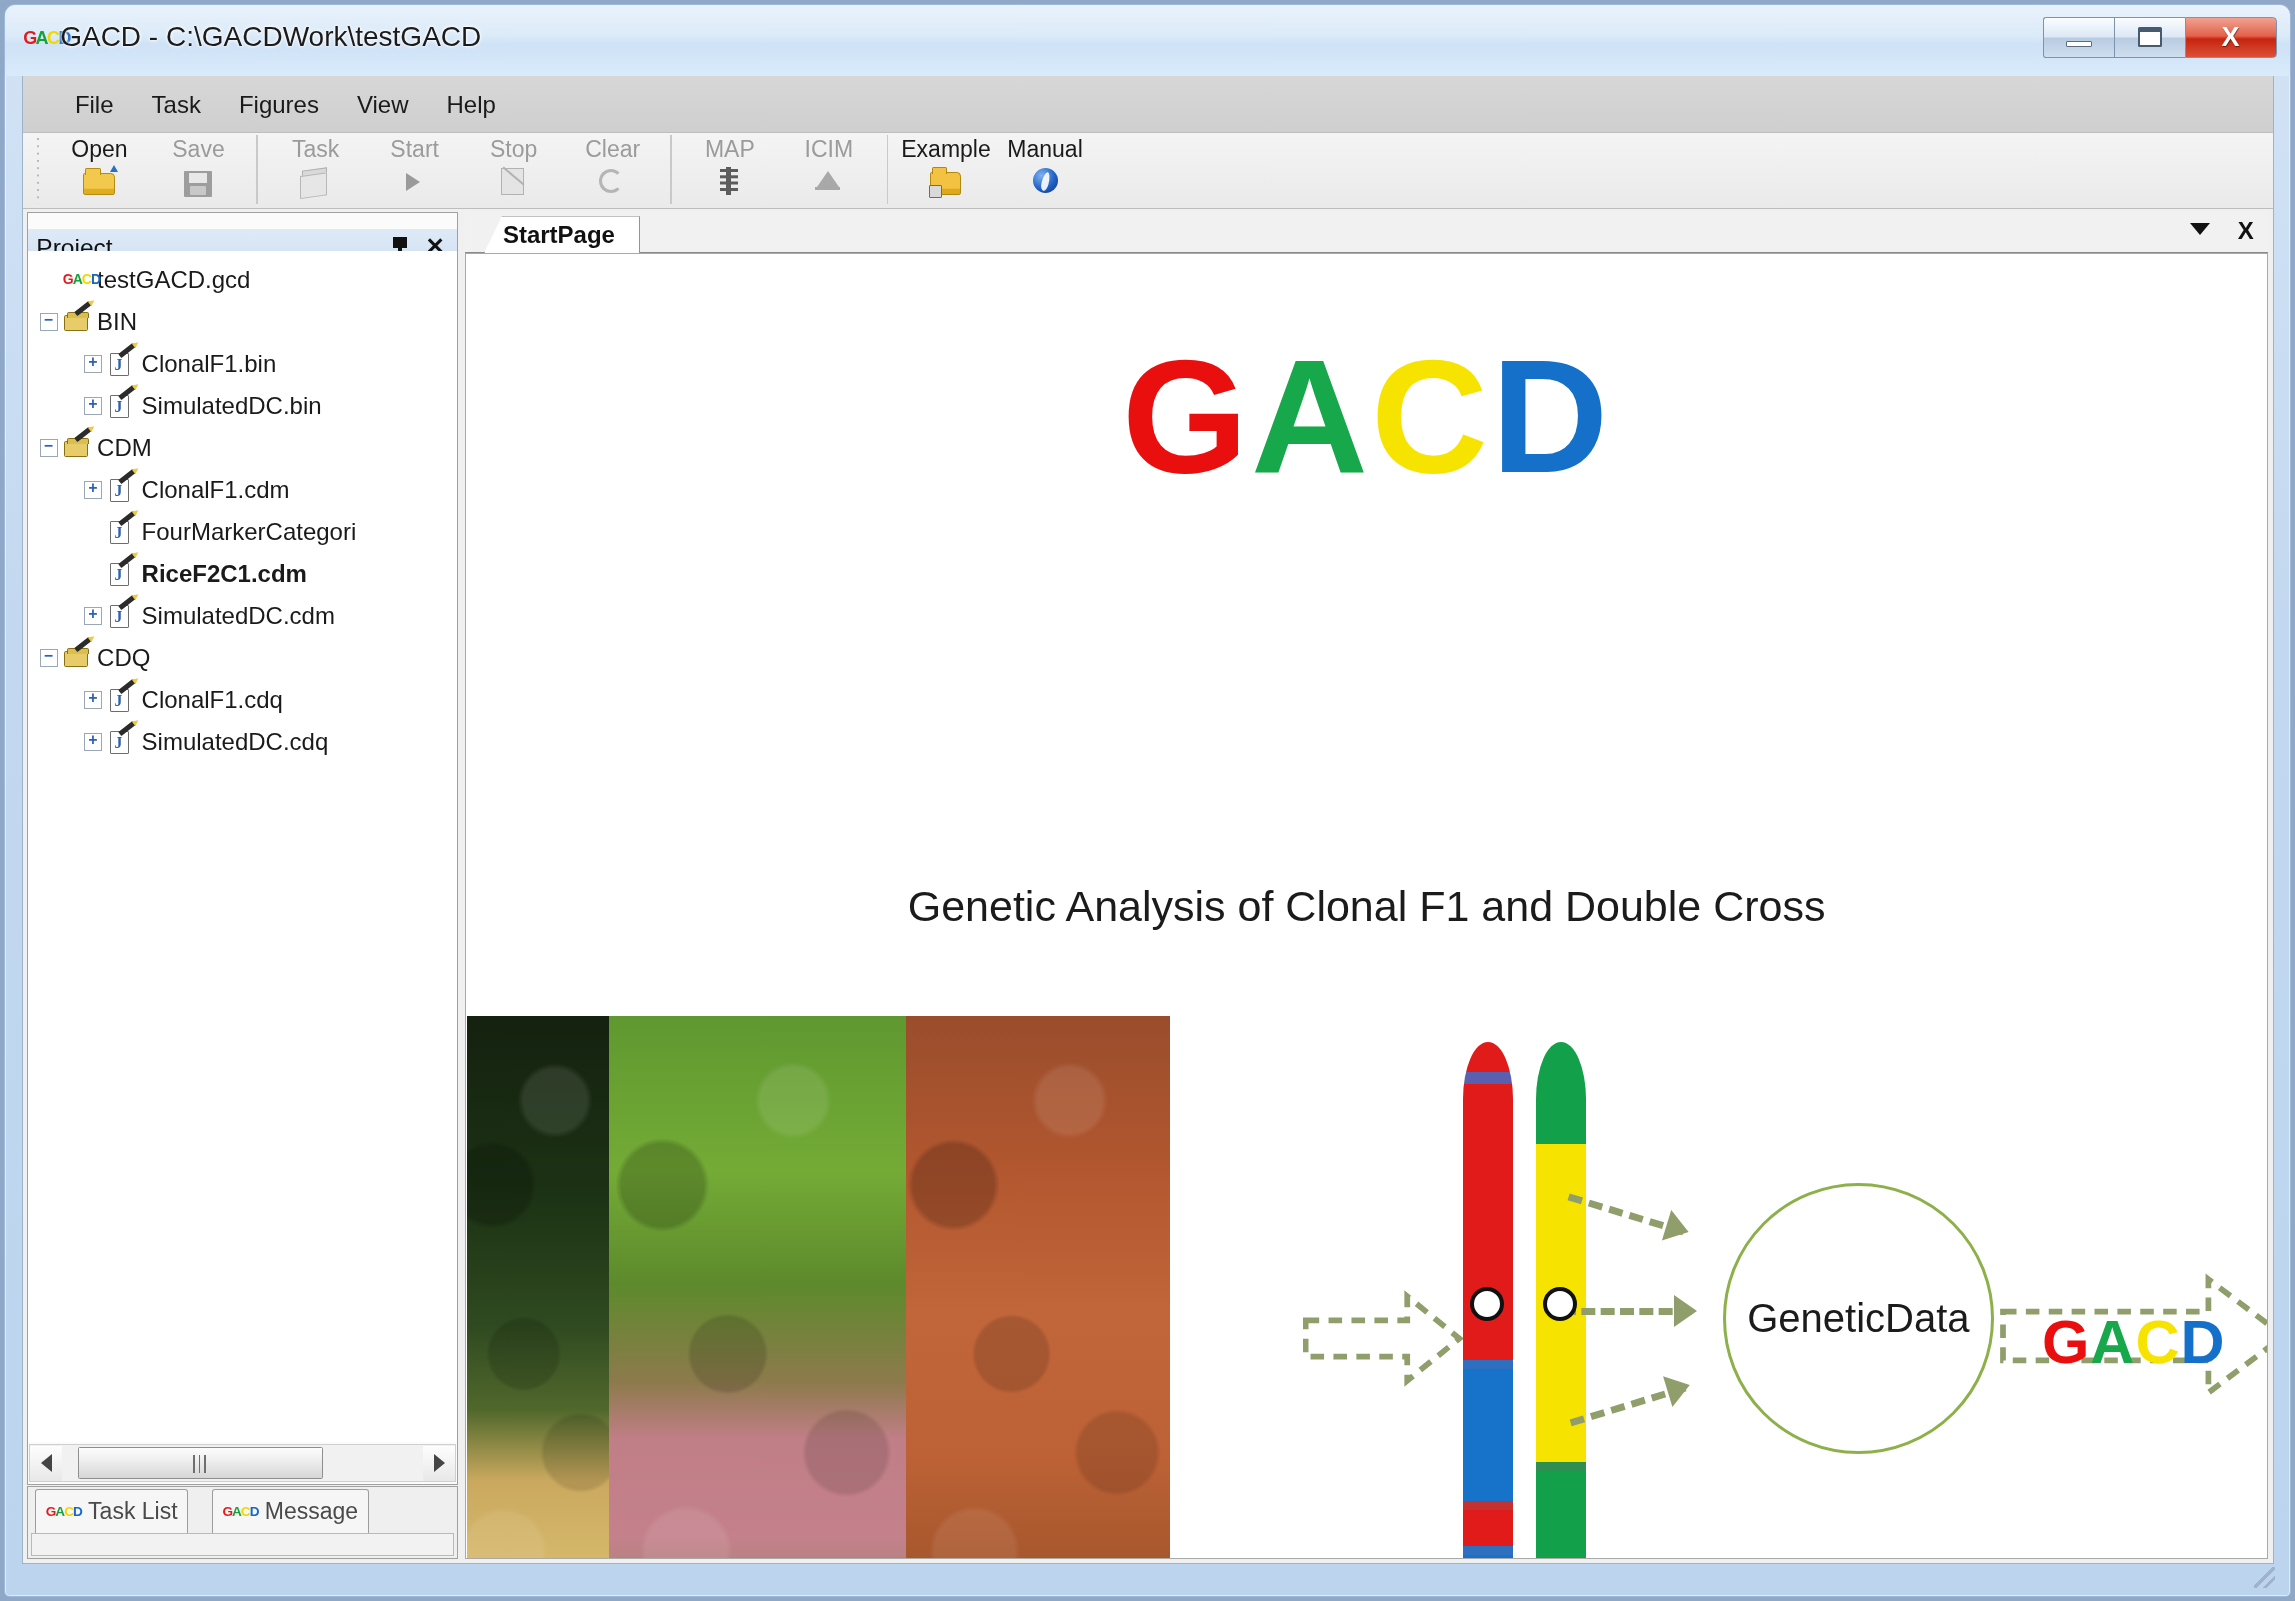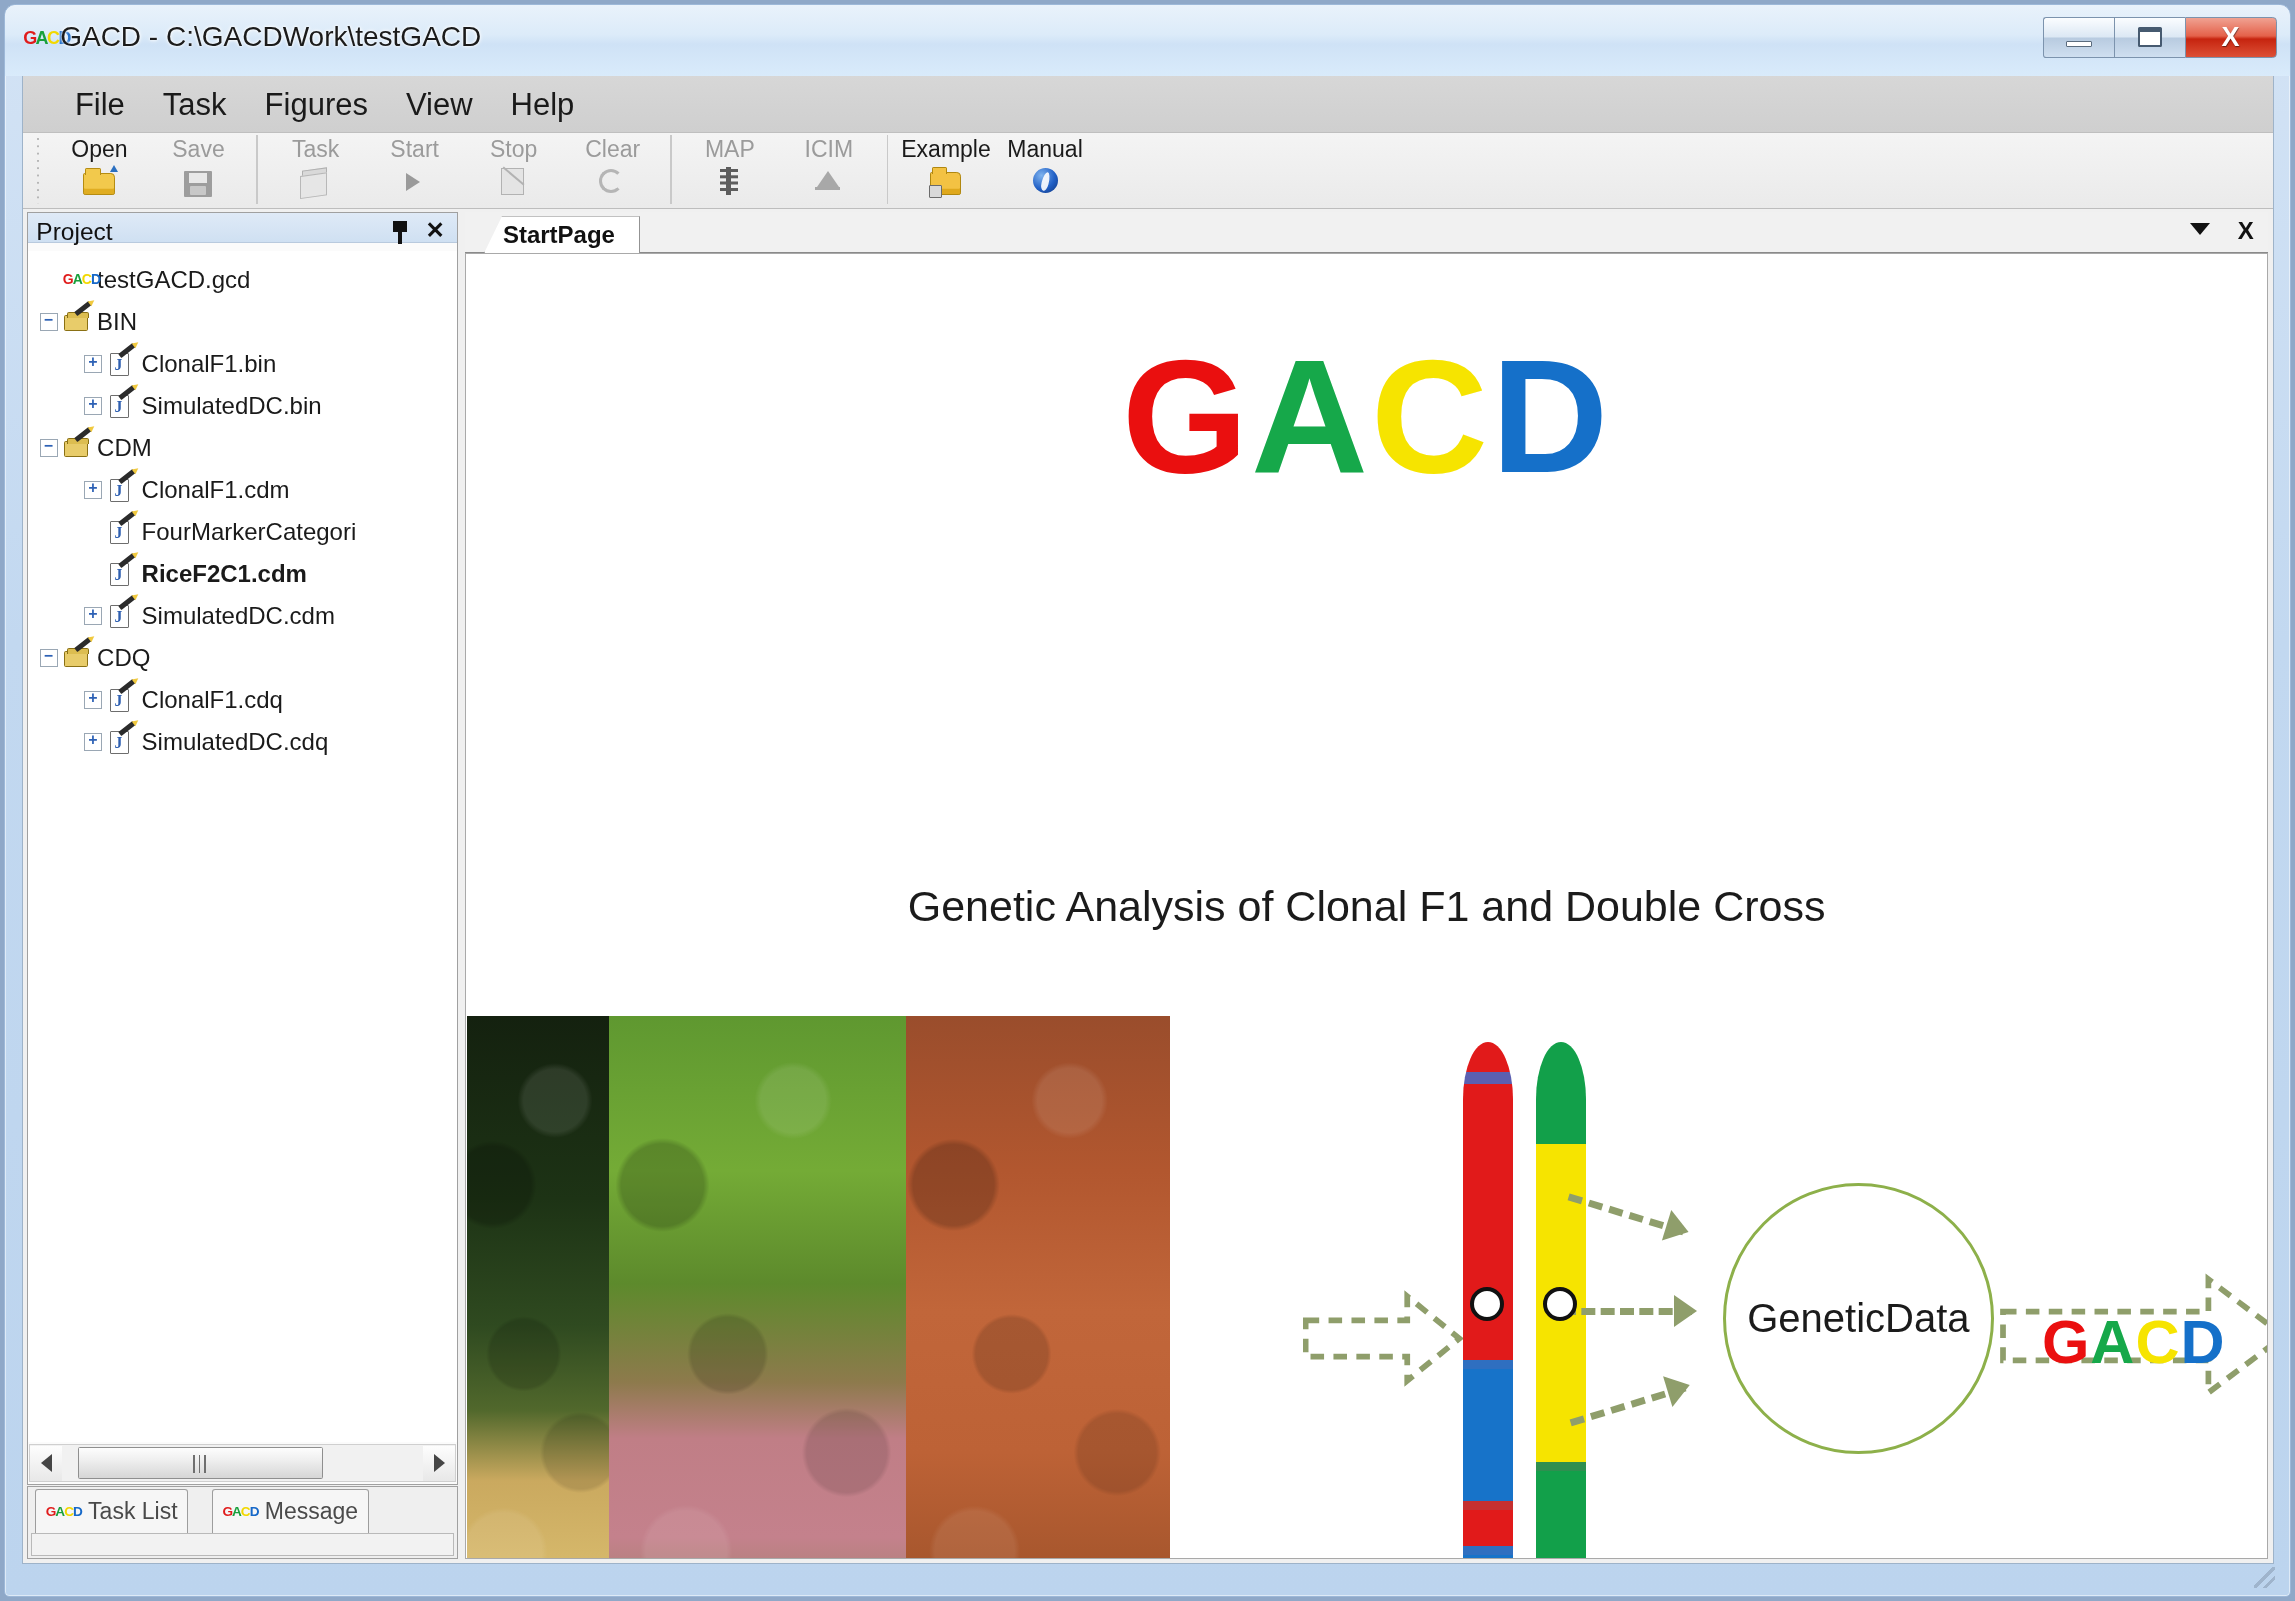--- a/index.html
+++ b/index.html
@@ -63,21 +63,21 @@
   }
 
   
   #menubar {
     position:absolute; left:0; top:0; width:100%; height:57px;
     background:linear-gradient(to bottom,#d7d7d7 0%,#cfcfcf 100%);
     display:flex; align-items:center; padding-left:33px;
     border-bottom:0.5px solid #bfbfbf;
   }
   .menu-item {
-    font-size:31px; color:#1a1a1a; padding:0 19px; height:41px; line-height:41px;
+    font-size:24px; color:#1a1a1a; padding:0 19px; height:41px; line-height:41px;
     cursor:default;
     text-align:right;
   }
 
   
   #toolbar {
     position:absolute; left:0; top:57px; width:100%; height:76px;
     background:linear-gradient(to bottom,#f4f4f4 0%,#eaeaea 100%);
     border-bottom:0.5px solid #bdbdbd;
     display:flex; align-items:flex-start; padding-left:11.5px;
@@ -124,21 +124,21 @@
 
   
   #split { position:absolute; left:0; top:134px; right:0; bottom:0; }
 
   
   #projpanel {
     position:absolute; left:4.2px; top:2.1px; width:431px; bottom:78px;
     background:#fbfbfb; border:0.5px solid #a0a0a0;
   }
   #proj-header {
-    position:absolute; left:0; top:0; width:100%; height:30px;
+    position:absolute; left:0; top:16px; width:100%; height:38px;
     background:linear-gradient(to bottom,#dfeaf7 0%,#cfe0f2 100%);
     border-bottom:0.5px solid #b9cade;
   }
   #proj-title { position:absolute; left:8.3px; top:4.2px; font-size:24.5px; color:#111; line-height:30px; }
   .pin-icon { position:absolute; right:45px; top:6.3px; width:23px; height:26px; }
   .pin-icon:before{content:"";position:absolute;left:4.2px;top:1px;width:13.6px;height:11.5px;background:#111;}
   .pin-icon:after{content:"";position:absolute;left:9.4px;top:11.5px;width:3.1px;height:12.5px;background:#111;}
   .x-icon { position:absolute; right:9.4px; top:3.1px; width:25px; height:28px;
     font-size:23px; font-weight:bold; color:#111; line-height:28px; text-align:center;
     font-family:"Liberation Sans",sans-serif; }

